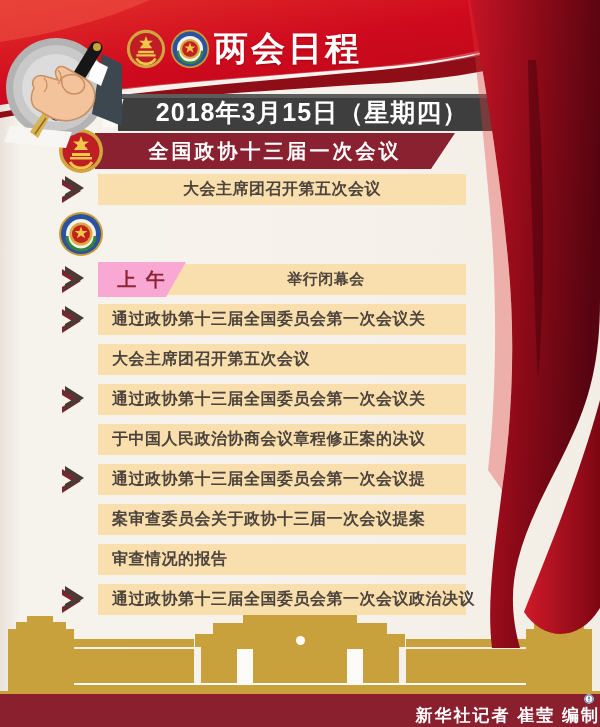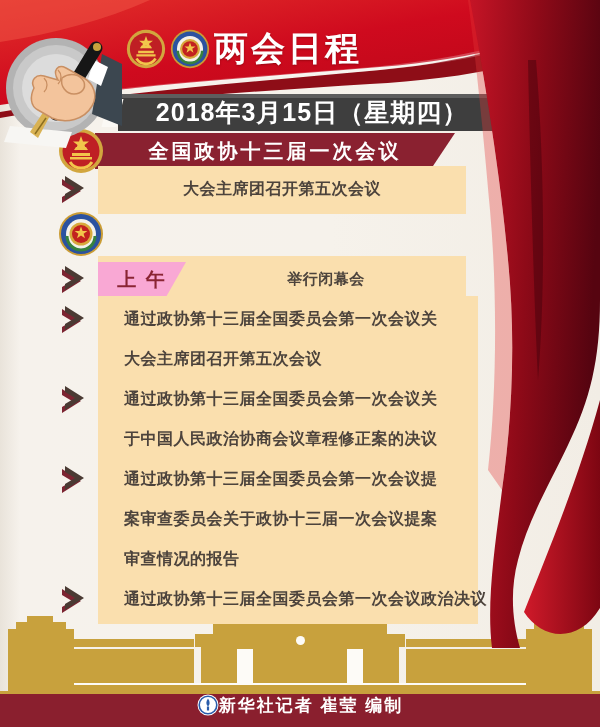--- a/index.html
+++ b/index.html
@@ -33,24 +33,24 @@
     display:flex;align-items:center;justify-content:center;
     clip-path:polygon(0 0,100% 0,calc(100% - 24px) 100%,0 100%);
   }
   .banner.b1{top:133px}.banner.b2{top:216px}
   .sec-emblem{position:absolute;left:58px;width:46px;height:46px;z-index:3}
   .sec-emblem.e1{top:128px}.sec-emblem.e2{top:211px}
   
   .row{position:absolute;left:62px;height:35px;display:flex;align-items:center;z-index:2}
   .row .lead{flex:0 0 36px;width:36px;height:31px;display:flex;align-items:center}
   .bar{
-    width:368px;height:48px;background:#fadfae;display:flex;align-items:center;
+    width:368px;height:31px;background:#fadfae;display:flex;align-items:center;
     color:#4c433c;font-size:16px;font-weight:bold;letter-spacing:.5px;white-space:nowrap;
   }
-  .bar.padded{padding-left:26px;width:354px}
+  .bar.padded{padding-left:14px;width:354px}
   .bar.center{justify-content:center}
   .time-label{
     flex:0 0 88px;width:88px;height:35px;background:#f9a8d4;color:#8a2433;
     font-size:19px;font-weight:bold;display:flex;align-items:center;justify-content:center;
     clip-path:polygon(0 0,100% 0,calc(100% - 20px) 100%,0 100%);letter-spacing:2px;
   }
   .bar .after-label{flex:1;text-align:center;font-size:15px}
   
   .building{position:absolute;left:0;top:615px;width:600px;height:80px;z-index:1}
   .building>div{position:absolute;background:#c8a13d}
@@ -68,21 +68,21 @@
   .b-t1{left:243px;width:114px;top:0;height:8px}
   .b-t2{left:213px;width:174px;top:8px;height:11px}
   .b-band{left:195px;width:210px;top:19px;height:13px}
   .b-dot{position:absolute;left:50%;top:21px;width:9px;height:9px;margin-left:-4.5px;border-radius:50%;background:#fdfbf7 !important}
   .b-cols{left:201px;width:198px;top:32px;height:36px;background:repeating-linear-gradient(90deg,#c8a13d 0 11px,#fdfbf7 11px 16px)}
   .b-door{top:34px;width:16px;height:34px;background:#fdfbf7 !important}
   .d1{left:237px}.d2{left:347px}
   
   .footer{
     position:absolute;left:0;bottom:0;width:600px;height:33px;background:#8a1f2e;
-    border-top:3px solid #c8a13d;display:flex;align-items:flex-start;justify-content:center;z-index:5;
+    border-top:3px solid #c8a13d;display:flex;align-items:flex-end;justify-content:center;z-index:5;flex-direction:column;
   }
   .credit{color:#fff;font-size:17px;font-weight:bold;letter-spacing:2px}
 </style>
 </head>
 <body>
 
 <div class="stage">
 
   <svg class="wave" width="600" height="118" viewBox="0 0 600 118">
     <defs>

